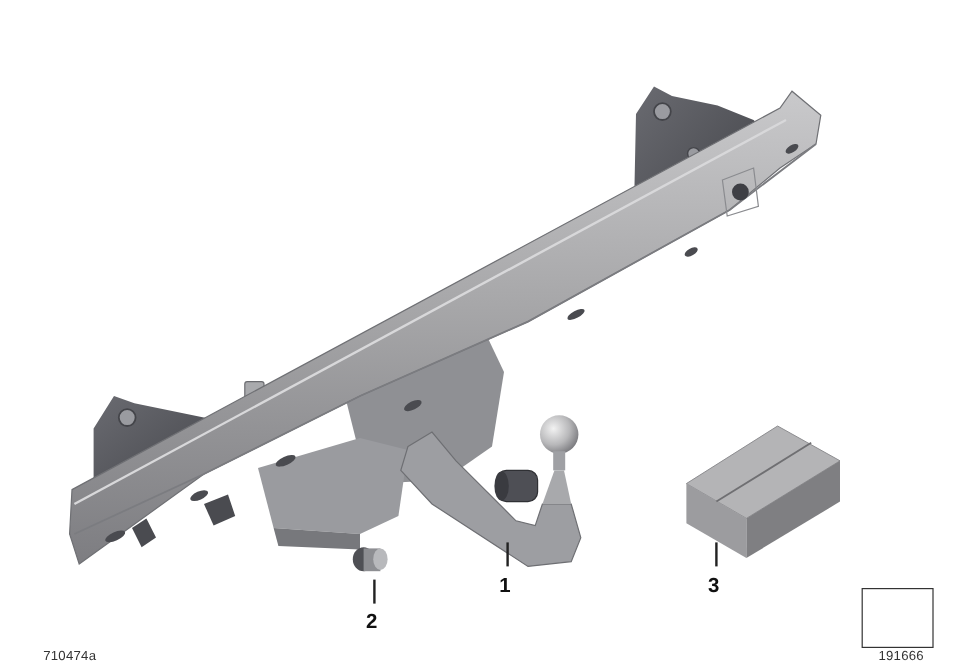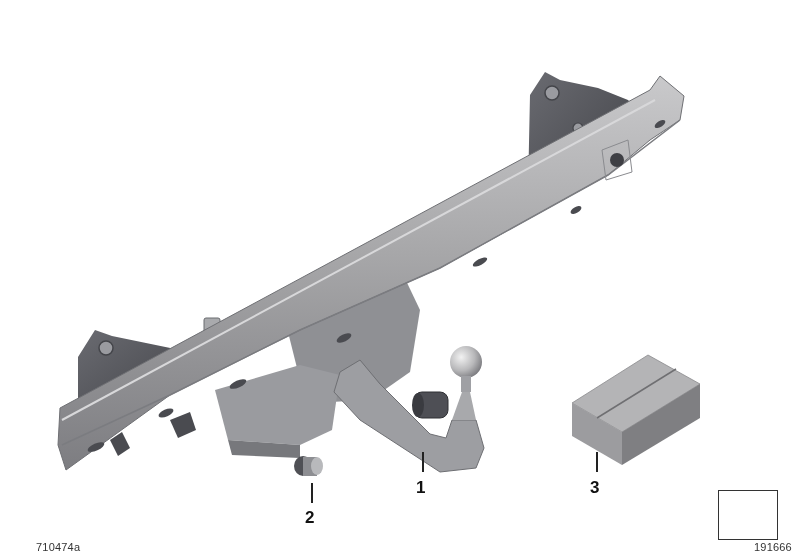--- a/index.html
+++ b/index.html
@@ -112,14 +112,14 @@
   <div class="callout-line" style="left:596px; top:452px; height:20px;"></div>
 
   
   <span class="callout-num" style="left:416px; top:478px;">1</span>
   <span class="callout-num" style="left:305px; top:508px;">2</span>
   <span class="callout-num" style="left:590px; top:478px;">3</span>
 
   
   <span class="drawing-id" style="left:36px; top:541px;">710474a</span>
   <div class="nav-box"></div>
-  <span class="drawing-id" style="left:754px; top:541px;text-align:right;">191666</span>
+  <span class="drawing-id" style="left:732px; top:541px;text-align:right;">191666</span>
 </div>
 
 </body></html>

